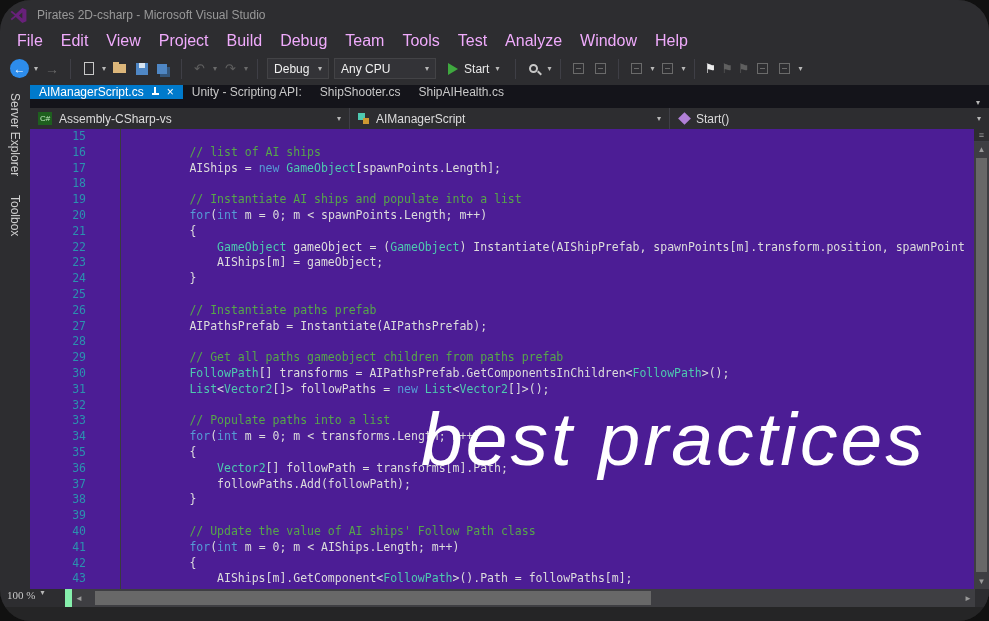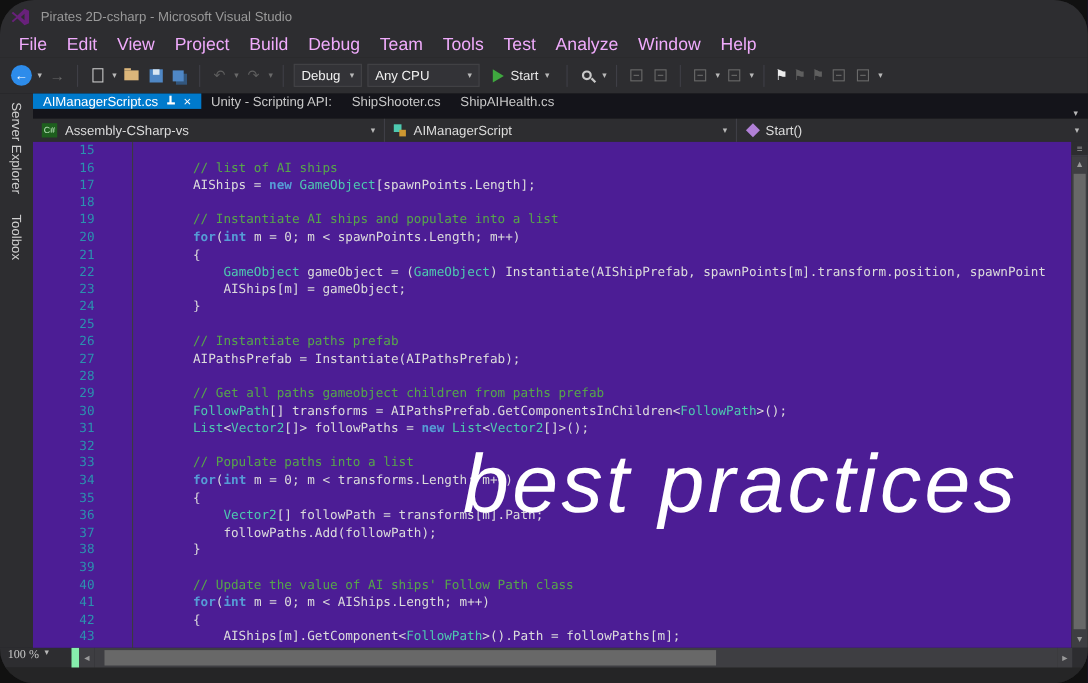--- a/index.html
+++ b/index.html
@@ -65,24 +65,24 @@
 
   
   .side-strip { position: absolute; left: 0; top: 85px; width: 30px; height: 504px; background: #2d2d30; display: flex; flex-direction: column; align-items: center; padding-top: 3px; gap: 9px; }
   .side-tab { writing-mode: vertical-rl; color: #d0d0d0; font-size: 12px; padding: 5px 0; white-space: nowrap; }
 
   
   .editor { position: absolute; left: 30px; top: 129px; right: 15px; bottom: 32px; background: #4c1d95; overflow: hidden; font-family: "DejaVu Sans Mono", monospace; font-size: 11.5px; }
   .indent-guide { position: absolute; left: 90px; top: 0; bottom: 0; width: 1px; background: #3a3a40; }
   .code-line { display: flex; height: 15.8px; line-height: 15.8px; white-space: pre; }
   .line-number { width: 56px; flex: none; text-align: right; color: #2b91af; }
-  .line-code { margin-left: 34px; }
+  .line-code { margin-left: 48px; }
   .tok-pln { color: #dcdcdc; }
   .tok-com { color: #57a64a; }
-  .tok-kw  { color: #569cd6; font-weight: bold; }
+  .tok-kw  { color: #569cd6; }
   .tok-typ { color: #4ec9b0; }
 
   
   .vscroll { position: absolute; right: 0; top: 129px; width: 15px; bottom: 32px; background: #3e3e42; }
   .vs-grip { height: 13px; width: 100%; background: #2d2d30; border-bottom: 1px solid #3f3f46; color: #9a9a9a; font-size: 9px; display: flex; align-items: center; justify-content: center; }
   .vs-up { height: 14px; color: #9a9a9a; font-size: 8px; display: flex; align-items: center; justify-content: center; }
   .vs-thumb { position: absolute; top: 29px; bottom: 17px; left: 2px; right: 2px; background: #686868; }
   .vs-down { position: absolute; bottom: 1px; left: 0; right: 0; height: 14px; color: #9a9a9a; font-size: 8px; display: flex; align-items: center; justify-content: center; }
 
   

